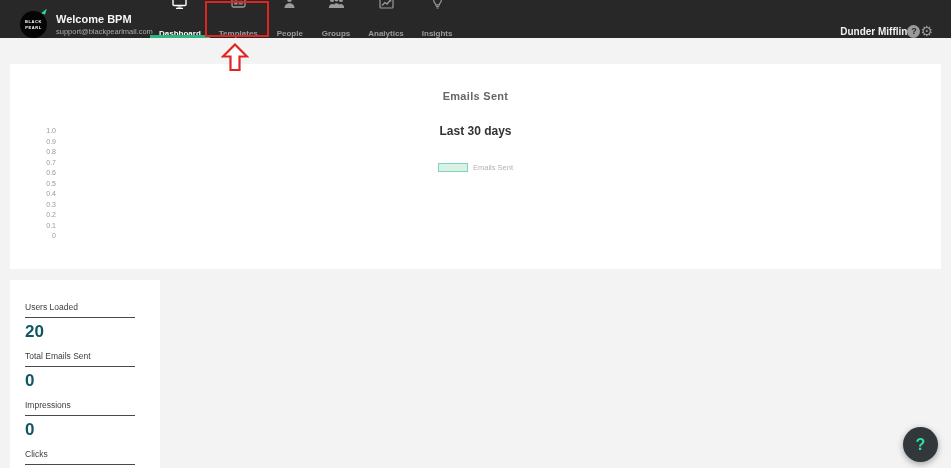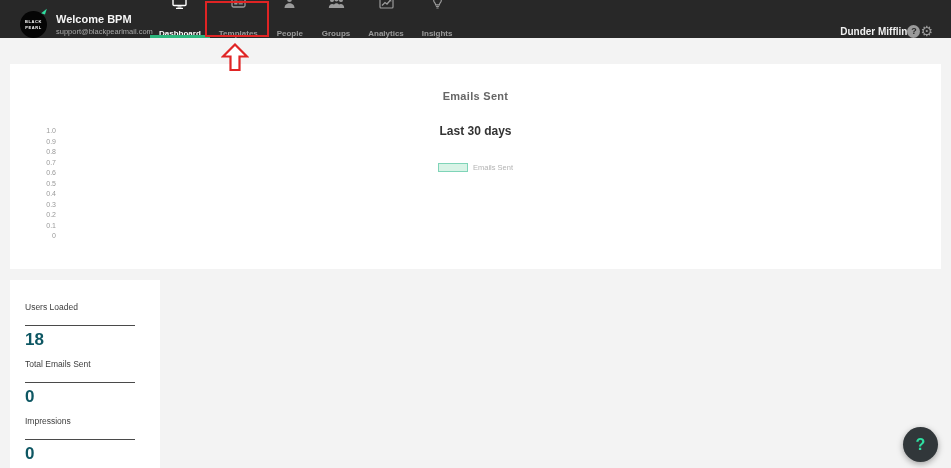--- a/index.html
+++ b/index.html
@@ -40,21 +40,21 @@
   .chart-legend { margin-top:7px; display:inline-flex; align-items:center; cursor:pointer; }
   .legend-swatch { width:30px; height:9px; background:#d8f3e6; border:1px solid #7fd4b8; margin-right:5px; }
   .legend-label { font-size:7.5px; color:#b3b3b3; }
   .y-axis { position:absolute; left:0; top:62px; width:46px; }
   .y-tick { height:10.5px; line-height:10.5px; text-align:right; font-size:7px; color:#999; }
   .plot-area { position:absolute; left:50px; top:62px; right:20px; height:116px; }
 
   
   .stats-card { position:absolute; left:10px; top:280px; width:150px; height:188px; background:#fff; padding:22px 0 0 15px; }
   .stat { margin-bottom:9px; }
-  .stat-label { width:110px; font-size:8.5px; color:#3d3d3d; padding-bottom:13px; border-bottom:1px solid #4a4a4a; }
+  .stat-label { width:110px; font-size:8.5px; color:#3d3d3d; padding-bottom:5px; border-bottom:1px solid #4a4a4a; }
   .stat-value { margin-top:4px; font-size:17px; font-weight:bold; color:#0e5763; }
 
   
   .summary-card { position:absolute; left:179px; top:280px; width:762px; height:188px; background:#fff; text-align:center; padding-top:26px; }
   .summary-title { font-size:10px; font-weight:bold; color:#555; letter-spacing:0.4px; }
 
   
   .help-fab { position:absolute; right:13px; bottom:6px; width:35px; height:35px; border-radius:50%; background:#31373a; color:#2fe0a2; font-size:16px; font-weight:bold; border:none; display:flex; align-items:center; justify-content:center; cursor:pointer; box-shadow:0 2px 6px rgba(0,0,0,0.35); font-family:"Liberation Sans", sans-serif; }
 </style>
 </head>
@@ -175,21 +175,21 @@
       <div class="y-tick">0.2</div>
       <div class="y-tick">0.1</div>
       <div class="y-tick">0</div>
     </div>
     <div class="plot-area"></div>
   </section>
 
   <section class="stats-card">
     <div class="stat">
       <div class="stat-label">Users Loaded</div>
-      <div class="stat-value">18</div>
+      <div class="stat-value">20</div>
     </div>
     <div class="stat">
       <div class="stat-label">Total Emails Sent</div>
       <div class="stat-value">0</div>
     </div>
     <div class="stat">
       <div class="stat-label">Impressions</div>
       <div class="stat-value">0</div>
     </div>
     <div class="stat">

